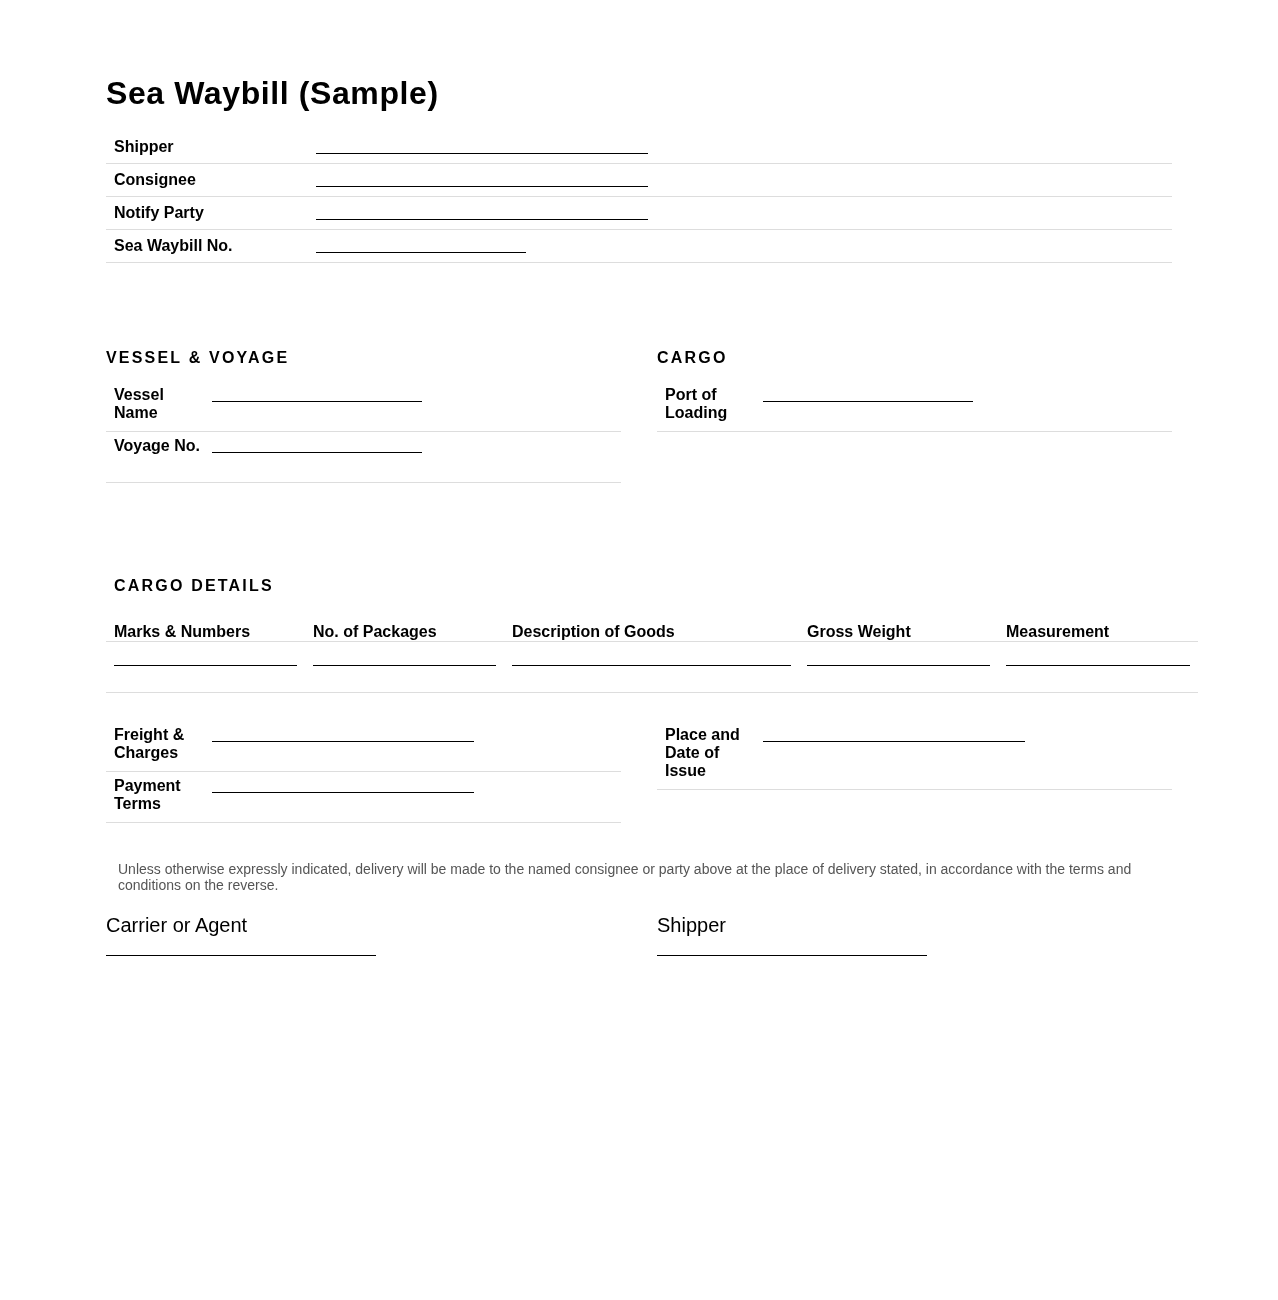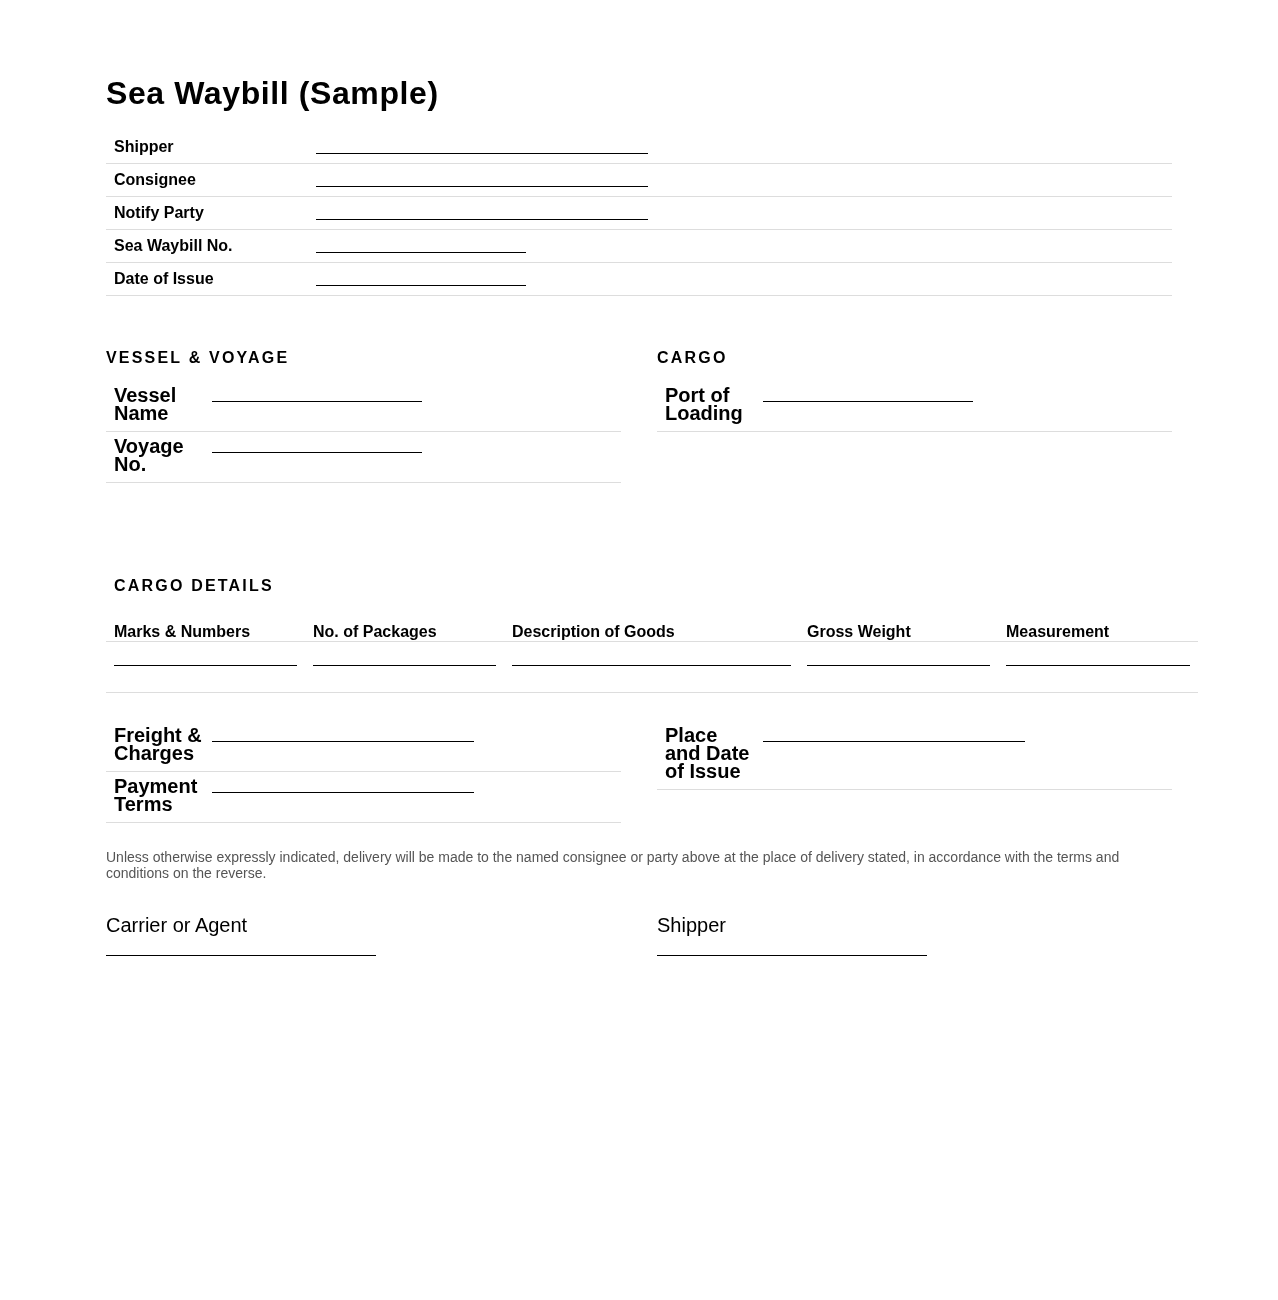--- a/index.html
+++ b/index.html
@@ -83,21 +83,21 @@
       position: relative;
       border-bottom: 1px solid #dddddd;
     }
     .kv-row.h2 { height: 50px; }
     .kv-row.h3 { height: 68px; }
     .kv-row .lbl {
       position: absolute;
       left: 8px;
       top: 5px;
       width: 90px;
-      font-size: 20px;
+      font-size: 16px;
       font-weight: bold;
       line-height: 18px;
     }
     .kv-row .line {
       position: absolute;
       left: 106px;
       top: 20px;
       height: 0;
       border-bottom: 1px solid #000;
     }
@@ -141,21 +141,21 @@
 
     
     .note {
       position: absolute;
       left: 0;
       top: 849px;
       width: 1070px;
       font-size: 14px;
       line-height: 16px;
       color: #555555;
-      margin: 0;
+      margin: 12px;
     }
 
     
     .sig {
       position: absolute;
       top: 916px;
       width: 300px;
     }
     .sig .sig-lbl {
       font-size: 20px;
@@ -186,24 +186,20 @@
     <div class="top-row">
       <span class="lbl">Consignee</span>
       <span class="line long"></span>
     </div>
     <div class="top-row">
       <span class="lbl">Notify Party</span>
       <span class="line long"></span>
     </div>
     <div class="top-row">
       <span class="lbl">Sea Waybill No.</span>
-      <span class="line short"></span>
-    </div>
-    <div class="top-row">
-      <span class="lbl">Date of Issue</span>
       <span class="line short"></span>
     </div>
   </div>
 
   <h2 class="section-head" style="left:0; top:349px;">VESSEL &amp; VOYAGE</h2>
   <div class="col-block" style="left:0; top:381px;">
     <div class="kv-row h2">
       <span class="lbl">Vessel Name</span>
       <span class="line w210"></span>
     </div>

